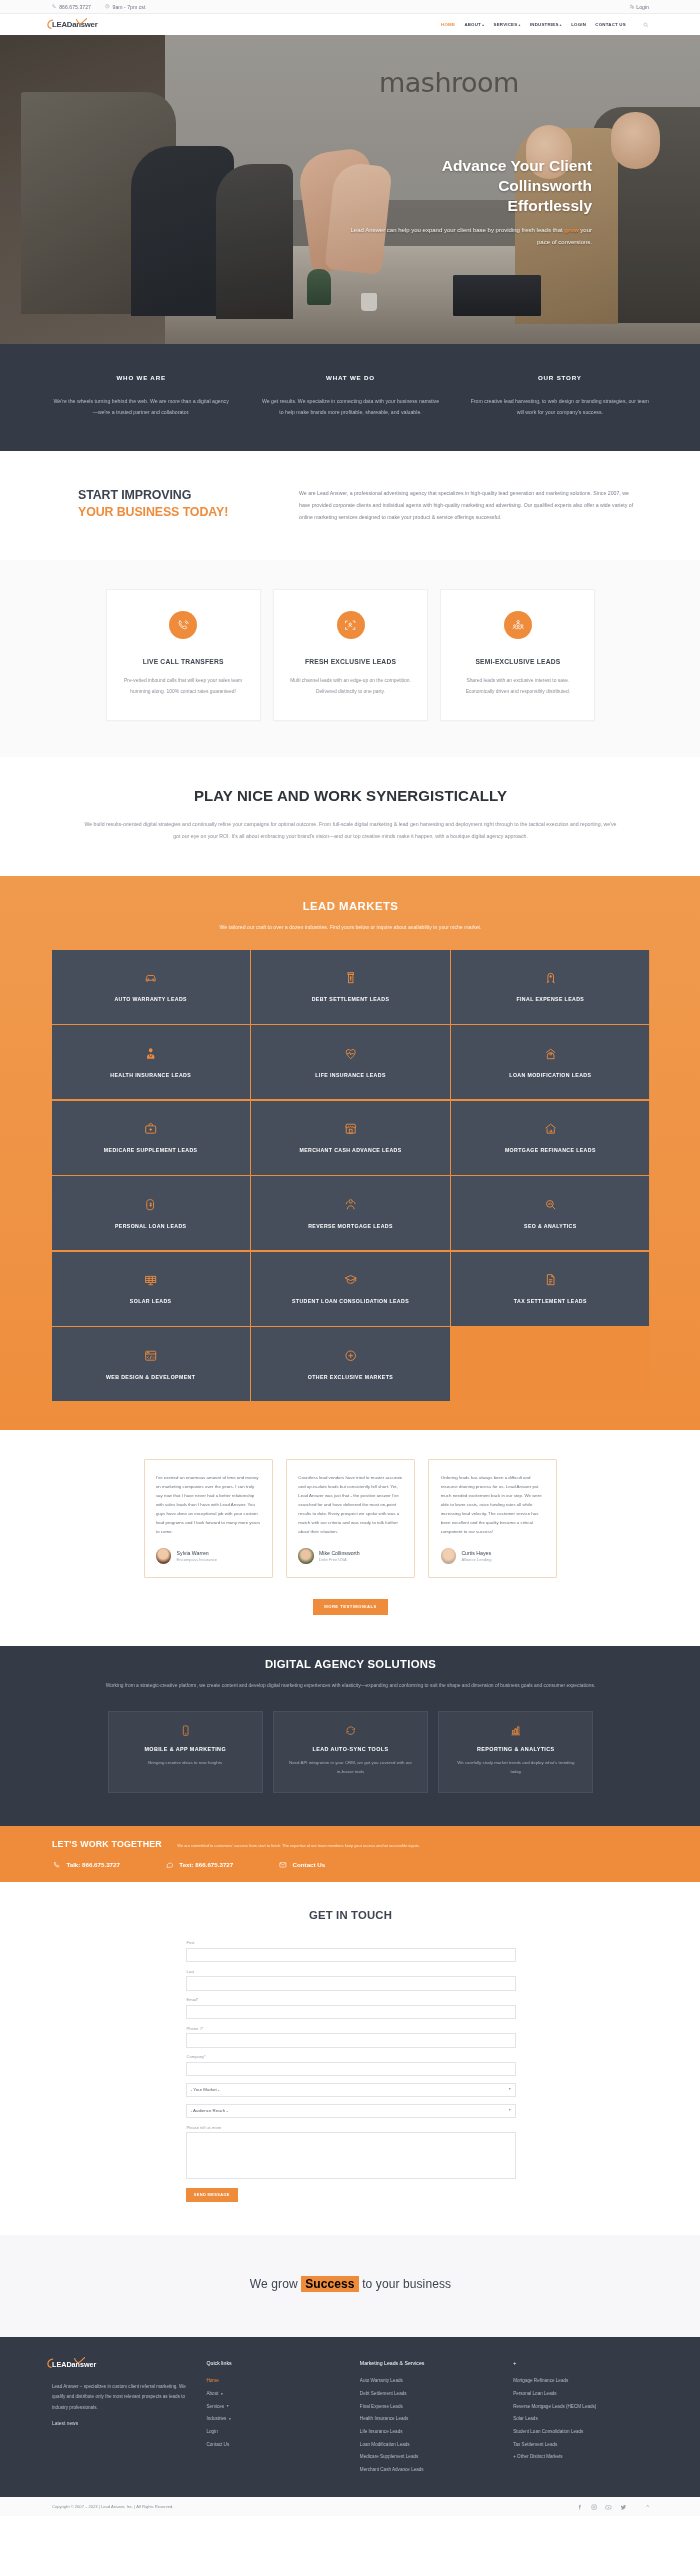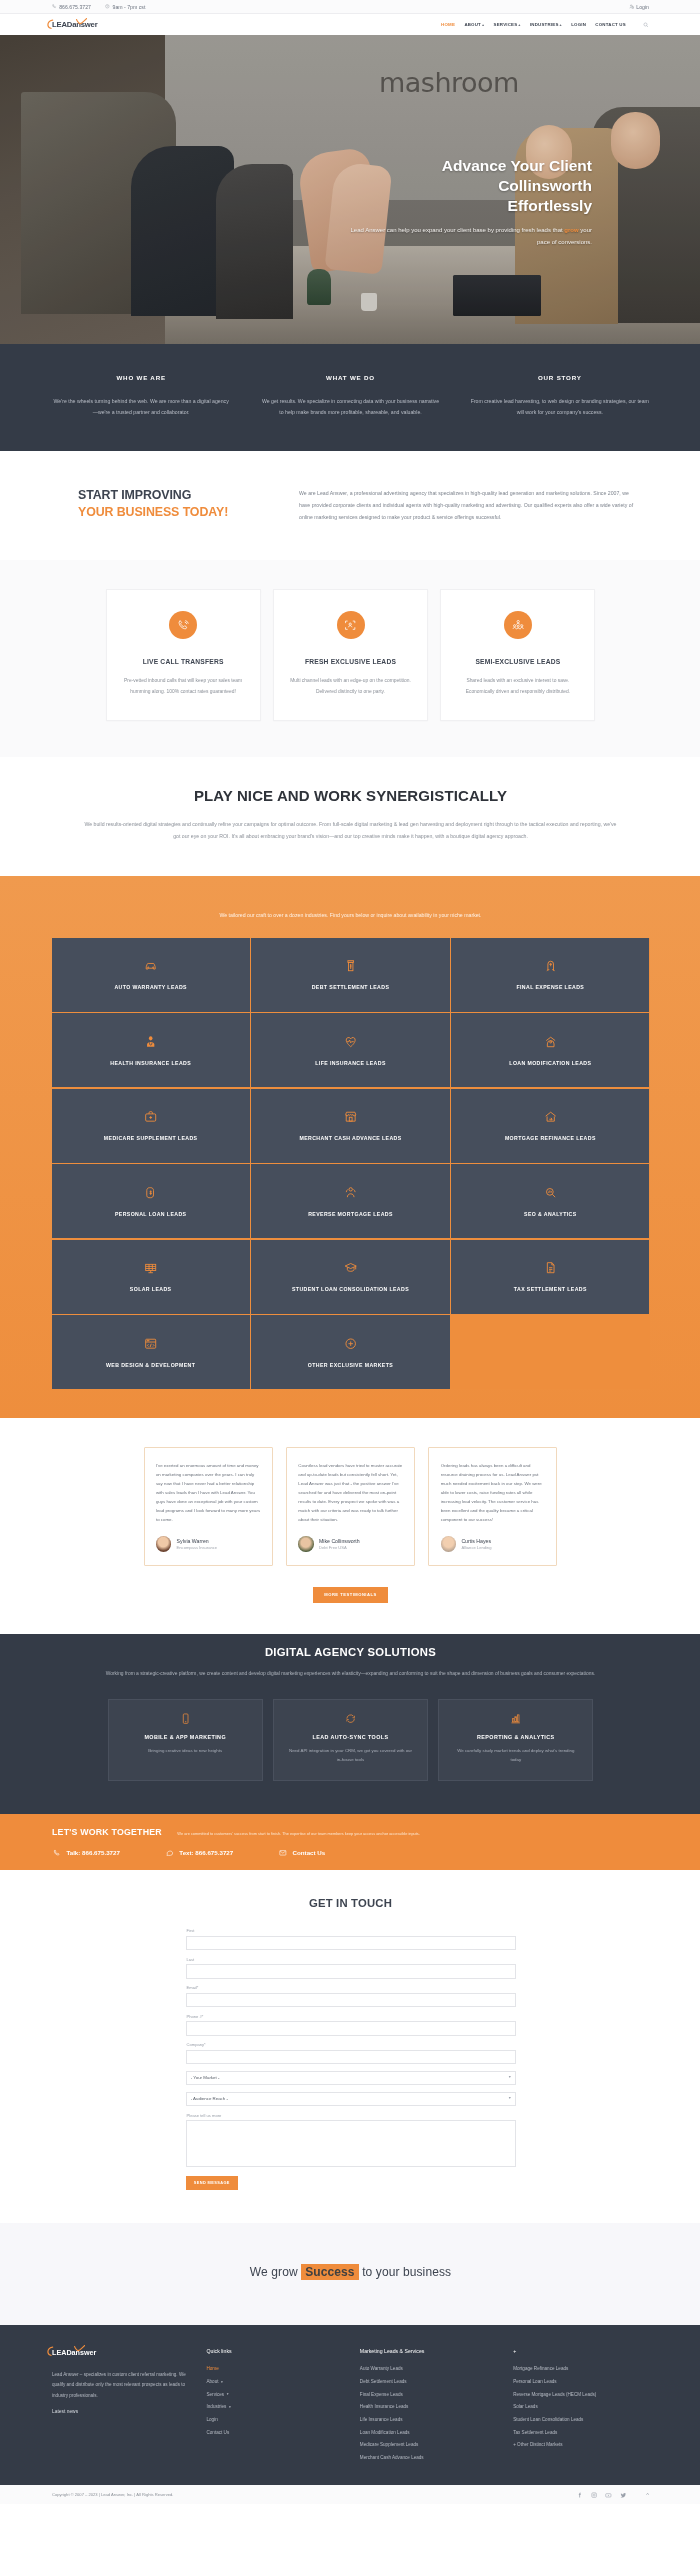--- a/index.html
+++ b/index.html
@@ -214,21 +214,21 @@
   .sel-wrap::after { content:"▾"; position: absolute; right: 4.6px; top: 3.1px; font-size: 4.1px; color: #9aa0aa; pointer-events:none; }
   .send-btn {
     background: #ef8c3c; border: none; color: #fff; font-size: 3.9px; font-weight: 700;
     letter-spacing: 0.4px; padding: 4.6px 8.2px; text-transform: uppercase; cursor: pointer;
     font-family: "Liberation Sans", sans-serif;
   }
 
   
   .bring { background: #f7f7fa; padding: 42px 52px 46px; text-align: center; }
   .bring-text { font-size: 12px; color: #3d4450; letter-spacing: 0.1px; }
-  .bring-hl { background: #ef8c3c; color: #404040; padding: 1px 4.1px; font-weight: 700; }
+  .bring-hl { background: #ef8c3c; color: #000000; padding: 1px 4.1px; font-weight: 700; }
 
   
   .footer { background: #343b47; padding: 23px 52px 17.5px; }
   .footer-grid { display: flex; gap: 17.5px; }
   .f-col1 { width: 137px; }
   .f-logo { margin-bottom: 13.4px; }
   .f-logo-text { font-size: 7.2px; font-weight: 700; color: #ffffff; position: relative; }
   .f-desc { font-size: 4.6px; line-height: 2.2; color: #b6bbc4; }
   .f-news { margin-top: 8.2px; font-size: 4.9px; color: #d7dbe1; }
   .f-col { flex: 1; }
@@ -410,20 +410,21 @@
       </div>
     </div>
   </div>
 
   <div class="playnice">
     <div class="playnice-h">PLAY NICE AND WORK SYNERGISTICALLY</div>
     <div class="playnice-p">We build results-oriented digital strategies and continually refine your campaigns for optimal outcome. From full-scale digital marketing &amp; lead gen harvesting and deployment right through to the tactical execution and reporting, we've got our eye on your ROI. It's all about embracing your brand's vision—and our top creative minds make it happen, with a boutique digital agency approach.</div>
   </div>
 
   <div class="markets">
+    <div class="markets-h">LEAD MARKETS</div>
     <div class="markets-sub">We tailored our craft to over a dozen industries. Find yours below or inquire about availability in your niche market.</div>
     <div class="markets-grid">
 
       <div class="market-cell">
         <span class="ico">
           <svg width="13.4" height="13.4" viewBox="0 0 24 24" fill="none" stroke="#ef8c3c" stroke-width="1.6">
             <path d="M4 14l1.6-4.5A2 2 0 0 1 7.5 8h9a2 2 0 0 1 1.9 1.5L20 14v4h-3v-1.5H7V18H4z"></path>
             <circle cx="7.5" cy="15" r="1"></circle>
               <circle cx="16.5" cy="15" r="1"></circle>
           </svg>

